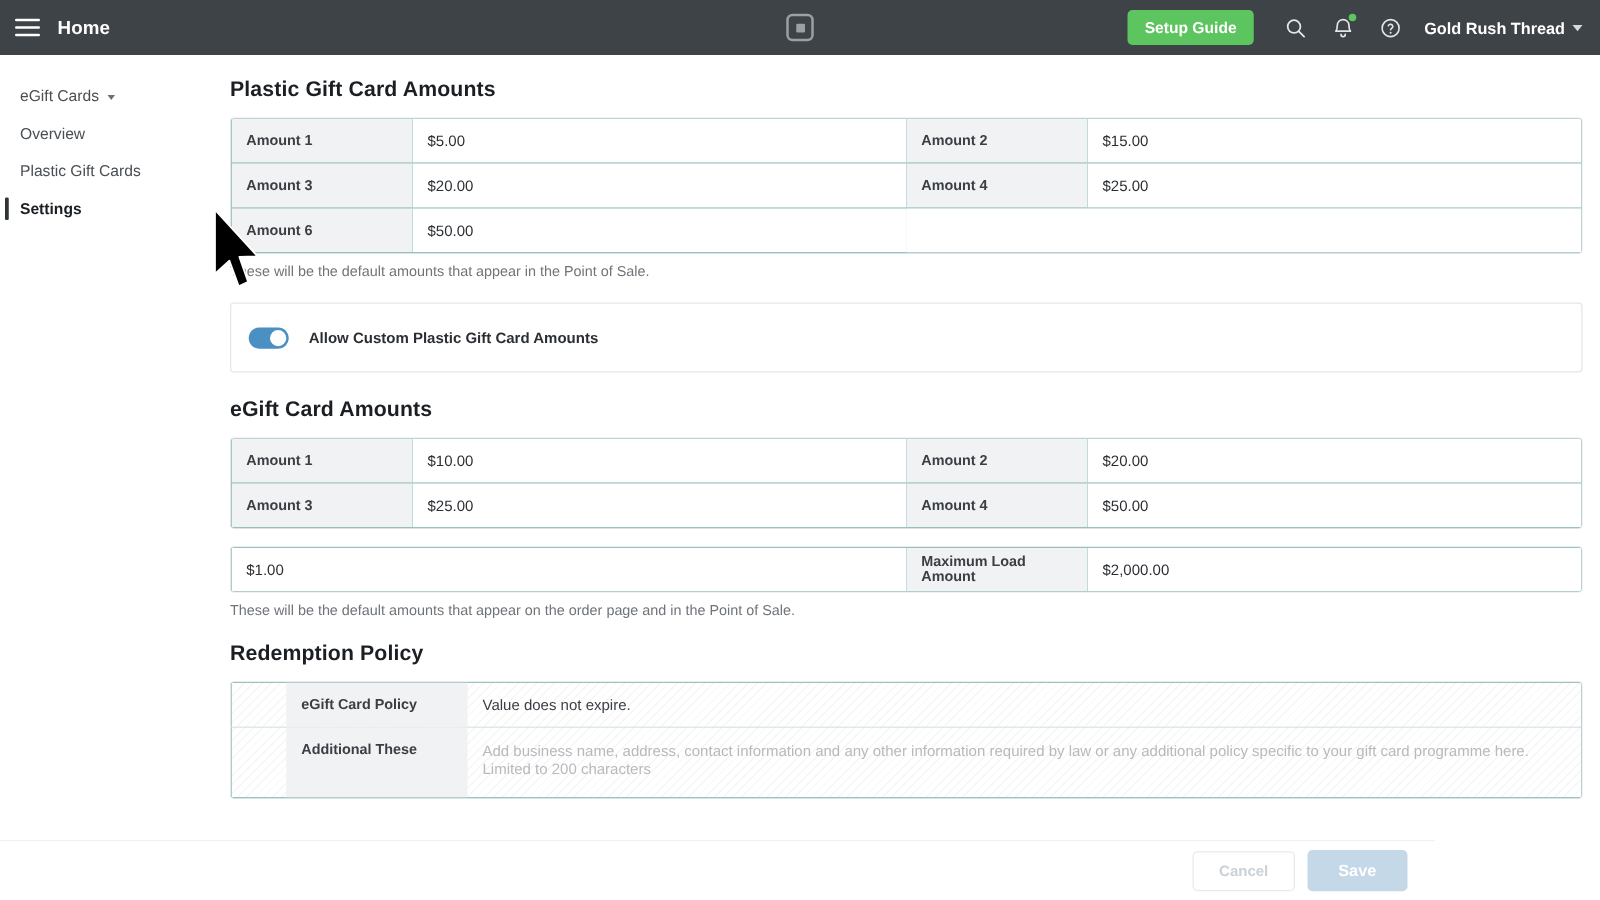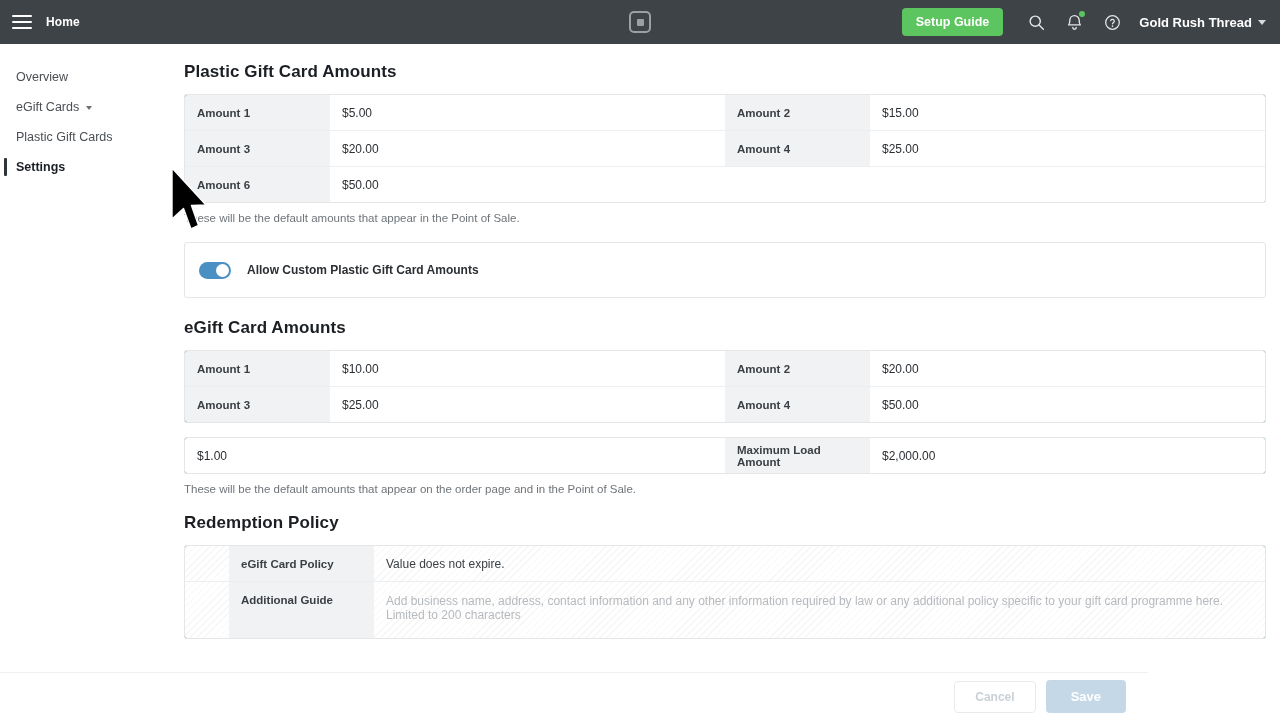--- a/index.html
+++ b/index.html
@@ -19,21 +19,21 @@
     position: relative;
     color: #ffffff;
   }
   .hamburger {
     width: 20px; height: 14px;
     margin-left: 12px; margin-right: 14px;
     display: flex; flex-direction: column; justify-content: space-between;
     cursor: pointer;
   }
   .hamburger span { display: block; height: 2px; width: 20px; background: #ffffff; border-radius: 1px; }
-  .home-title { font-size: 12px; font-weight: bold; letter-spacing: .1px; color: #ffffff; }
+  .home-title { font-size: 15px; font-weight: bold; letter-spacing: .1px; color: #ffffff; }
 
   .brand-logo {
     position: absolute; left: 50%; transform: translateX(-50%);
     width: 22px; height: 22px;
     border: 2px solid #9aa0a4; border-radius: 5px;
     display: flex; align-items: center; justify-content: center;
   }
   .brand-logo i { width: 7px; height: 7px; background: #9aa0a4; border-radius: 1px; display: block; }
 
   .topbar-right {
@@ -263,25 +263,25 @@
 
     <div class="account">
       <span>Gold Rush Thread</span>
       <span class="caret-down"></span>
     </div>
   </div>
 </div>
 
 <div class="sidebar">
   <div class="nav-item">
-    <span>Overview</span>
-  </div>
-  <div class="nav-item">
     <span>eGift Cards</span>
     <span class="nav-chevron"></span>
+  </div>
+  <div class="nav-item">
+    <span>Overview</span>
   </div>
   <div class="nav-item">
     <span>Plastic Gift Cards</span>
   </div>
   <div class="nav-item active">
     <span>Settings</span>
   </div>
 </div>
 
 <div class="content">
@@ -373,21 +373,21 @@
 
   <div class="card">
     <div class="frow policy hatched">
       <div class="fcell">
         <div class="flabel">eGift Card Policy</div>
         <div class="fvalue">Value does not expire.</div>
       </div>
     </div>
     <div class="frow policy tall hatched">
       <div class="fcell">
-        <div class="flabel">Additional Guide</div>
+        <div class="flabel">Additional These</div>
         <div class="fvalue">Add business name, address, contact information and any other information required by law or any additional policy specific to your gift card programme here. Limited to 200 characters</div>
       </div>
     </div>
   </div>
 
 </div>
 
 <div class="footer">
   <button class="btn-cancel">Cancel</button>
   <button class="btn-save">Save</button>

